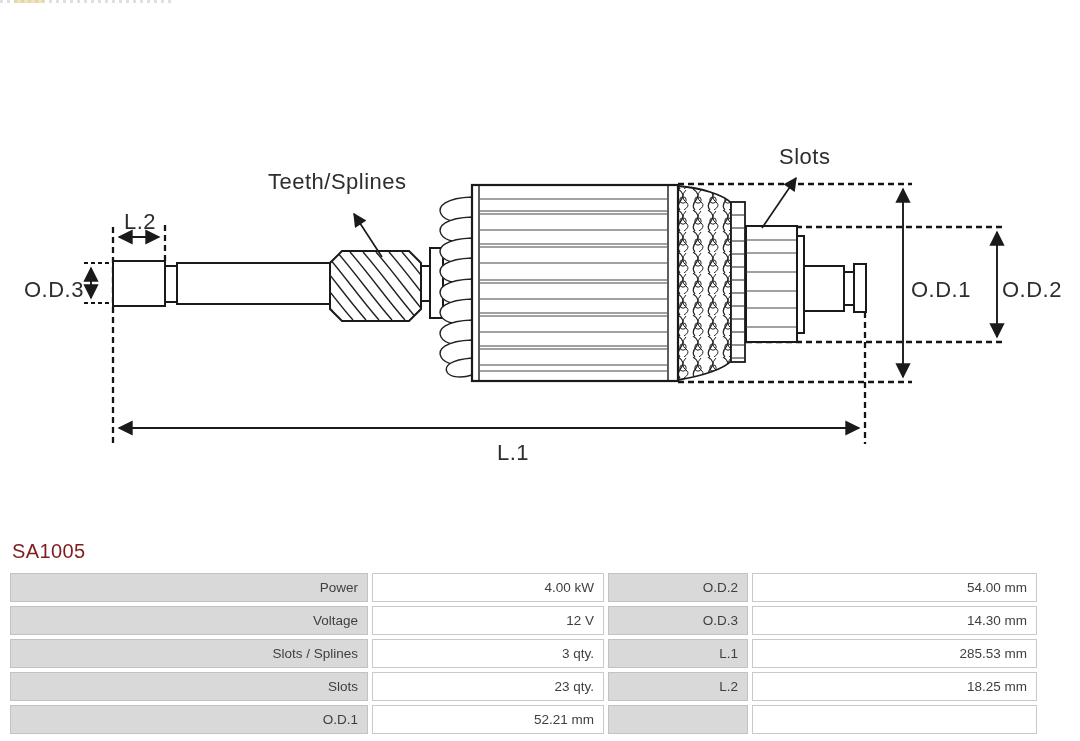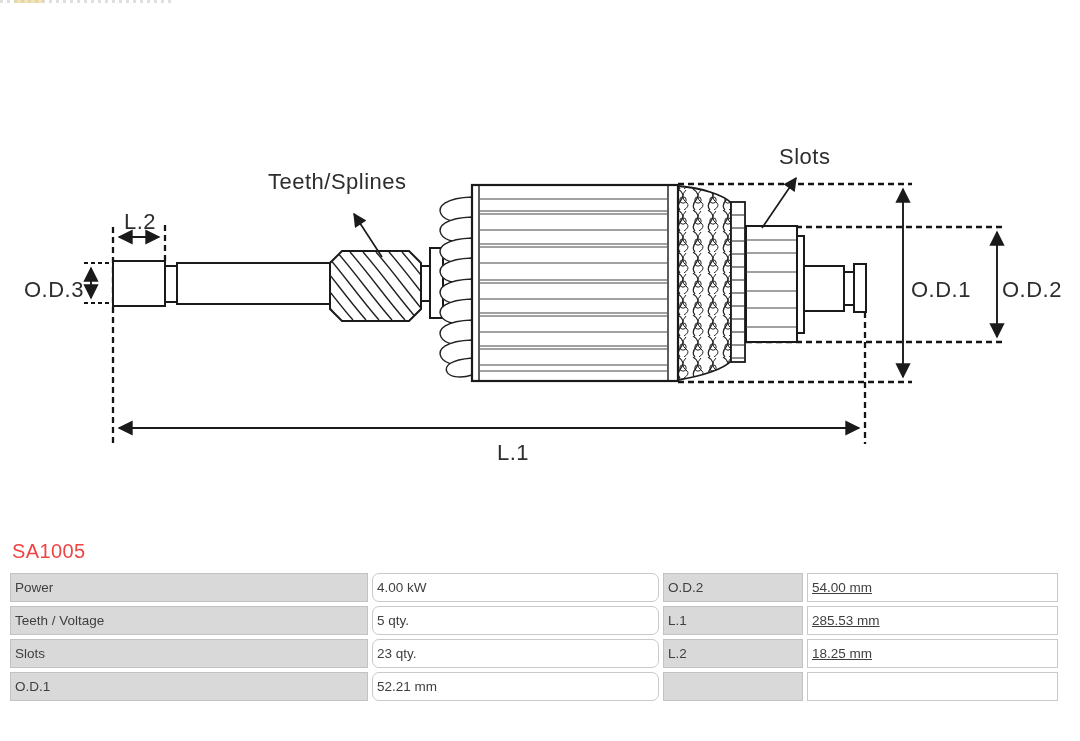--- a/index.html
+++ b/index.html
@@ -16,38 +16,38 @@
     position:absolute;left:14px;top:0;width:30px;height:3px;
     background:#e6d07c;opacity:.55;border-radius:1px;
   }
   .diagram-wrap{position:absolute;left:0;top:0;width:1080px;height:520px;}
   svg text{
     font-family:"Liberation Sans", sans-serif;
     fill:#2e2e2e;font-size:22px;letter-spacing:.5px;
   }
   .part-number{
     position:absolute;left:12px;top:540px;
-    font-size:20px;letter-spacing:.4px;color:#ef4444;font-weight:400;
+    font-size:20px;letter-spacing:.4px;color:#7f1d1d;font-weight:400;
   }
   table.specs{
     position:absolute;left:6px;top:569px;
     border-collapse:separate;border-spacing:4px;table-layout:fixed;
   }
   table.specs td{
     height:29px;box-sizing:border-box;
-    font-size:13.5px;color:#3f3f3f;text-align:left;
+    font-size:13.5px;color:#3f3f3f;text-align:right;
     padding:0 9px 0 4px;vertical-align:middle;white-space:nowrap;
     overflow:hidden;
   }
   td.lbl{background:#d9d9d9;border:1px solid #c2c2c2;}
   td.val{background:#ffffff;border:1px solid #c9c9c9;}
   td.c1{width:358px;}
-  td.c2{width:287px;border-radius:7px;}
+  td.c2{width:232px;}
   td.c3{width:140px;}
-  td.c4{width:251px;text-decoration:underline;}
+  td.c4{width:285px;}
 </style>
 </head>
 <body>
 
 <div class="edge-artifact"></div>
 <div class="edge-artifact-yellow"></div>
 
 <div class="diagram-wrap">
 <svg width="1080" height="520" viewBox="0 0 1080 520">
   <defs>
@@ -208,22 +208,28 @@
 
 <table class="specs">
   <tbody>
     <tr>
       <td class="lbl c1">Power</td>
       <td class="val c2">4.00 kW</td>
       <td class="lbl c3">O.D.2</td>
       <td class="val c4">54.00 mm</td>
     </tr>
     <tr>
-      <td class="lbl c1">Teeth / Voltage</td>
-      <td class="val c2">5 qty.</td>
+      <td class="lbl c1">Voltage</td>
+      <td class="val c2">12 V</td>
+      <td class="lbl c3">O.D.3</td>
+      <td class="val c4">14.30 mm</td>
+    </tr>
+    <tr>
+      <td class="lbl c1">Slots / Splines</td>
+      <td class="val c2">3 qty.</td>
       <td class="lbl c3">L.1</td>
       <td class="val c4">285.53 mm</td>
     </tr>
     <tr>
       <td class="lbl c1">Slots</td>
       <td class="val c2">23 qty.</td>
       <td class="lbl c3">L.2</td>
       <td class="val c4">18.25 mm</td>
     </tr>
     <tr>

